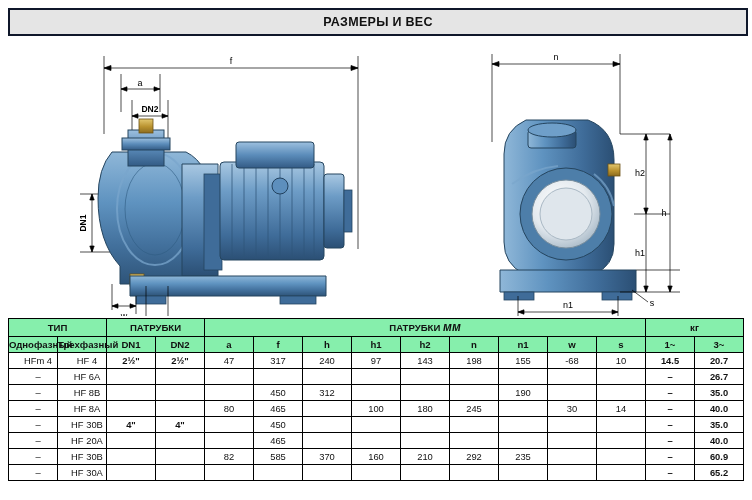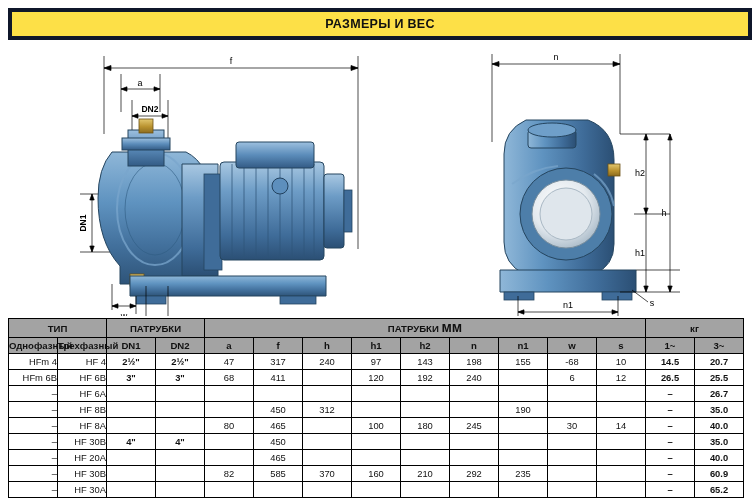--- a/index.html
+++ b/index.html
@@ -8,22 +8,22 @@
     background:#ffffff;
     font-family:"Liberation Sans", sans-serif;
     color:#111;
     overflow:hidden;
   }
   .page{position:relative;width:752px;height:500px;box-sizing:border-box;}
 
   
   .title-bar{
     position:absolute;left:8px;top:8px;width:736px;height:24px;
-    border:4px solid #0f172a;
-    background:#fde047;
+    border:2px solid #0f172a;
+    background:#e5e5e5;
     display:flex;align-items:center;justify-content:center;
     font-size:12.5px;font-weight:bold;letter-spacing:.3px;
   }
 
   
   .drawing{
     position:absolute;left:8px;top:34px;width:736px;height:282px;
   }
   .half{position:absolute;top:0;height:282px;}
   .half.left{left:0;width:400px;}
@@ -40,30 +40,30 @@
     table-layout:fixed;
   }
   th,td{
     border:1px solid #000;
     text-align:center;
     padding:0;
     height:15px;
     line-height:15px;
     white-space:nowrap;
   }
-  thead th{background:#a3a3a3;font-weight:bold;font-size:9.6px;}
+  thead th{background:#86efac;font-weight:bold;font-size:9.6px;}
   .hdr-top{height:17px;line-height:17px;}
   .type-col{width:86px;}
   .type-col2{width:86px;}
   .pat-col{width:46px;}
   .dim-col{width:46px;}
   .kg-col{width:46px;}
-  td.left-al{text-align:right;padding-left:10px;}
+  td.left-al{text-align:center;padding-left:10px;}
   .bold{font-weight:bold;}
-  .small{font-size:14px;}
+  .small{font-size:12px;font-style:italic;}
   tbody td{font-size:9.4px;}
 </style>
 </head>
 <body>
 
 <div class="page">
 
   <div class="title-bar">
     <span>РАЗМЕРЫ И ВЕС</span>
   </div>
@@ -307,37 +307,20 @@
           <td>97</td>
           <td>143</td>
           <td>198</td>
           <td>155</td>
           <td>-68</td>
           <td>10</td>
           <td class=" bold">14.5</td>
           <td class=" bold">20.7</td>
         </tr>
         <tr>
-          <td class="left-al">HFm 6B</td>
-          <td class="left-al">HF 6B</td>
-          <td class=" bold">3"</td>
-          <td class=" bold">3"</td>
-          <td>68</td>
-          <td>411</td>
-          <td></td>
-          <td>120</td>
-          <td>192</td>
-          <td>240</td>
-          <td></td>
-          <td>6</td>
-          <td>12</td>
-          <td class=" bold">26.5</td>
-          <td class=" bold">25.5</td>
-        </tr>
-        <tr>
           <td class="left-al">–</td>
           <td class="left-al">HF 6A</td>
           <td class=" bold"></td>
           <td class=" bold"></td>
           <td></td>
           <td></td>
           <td></td>
           <td></td>
           <td></td>
           <td></td>

